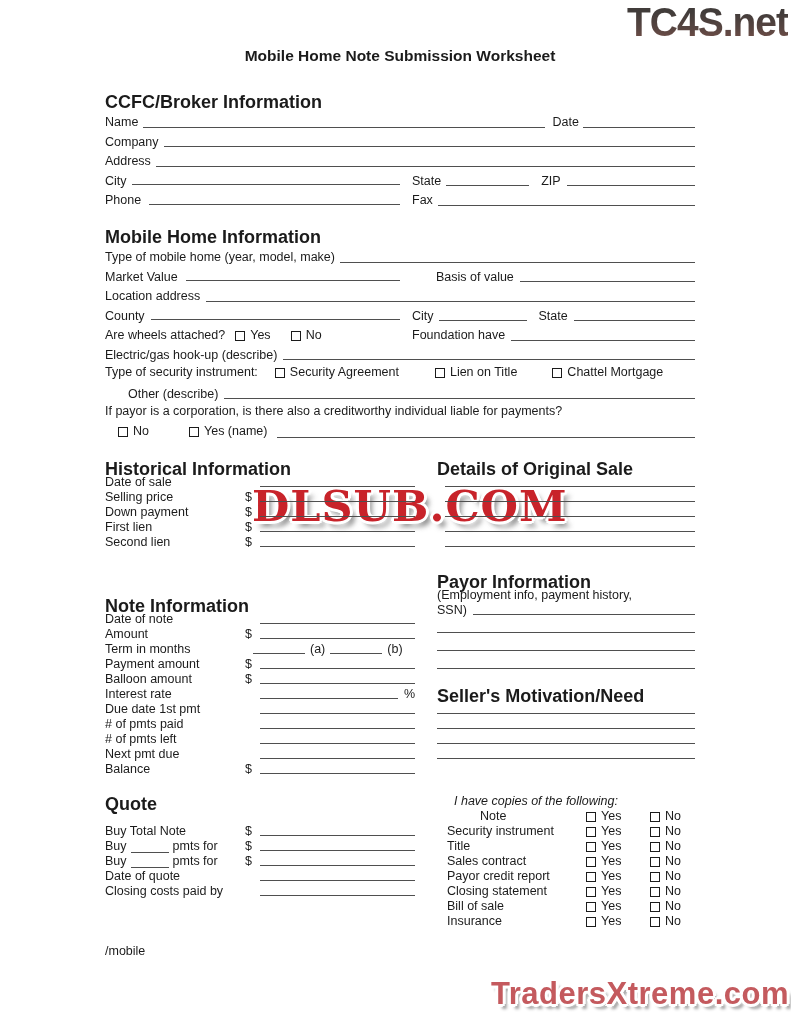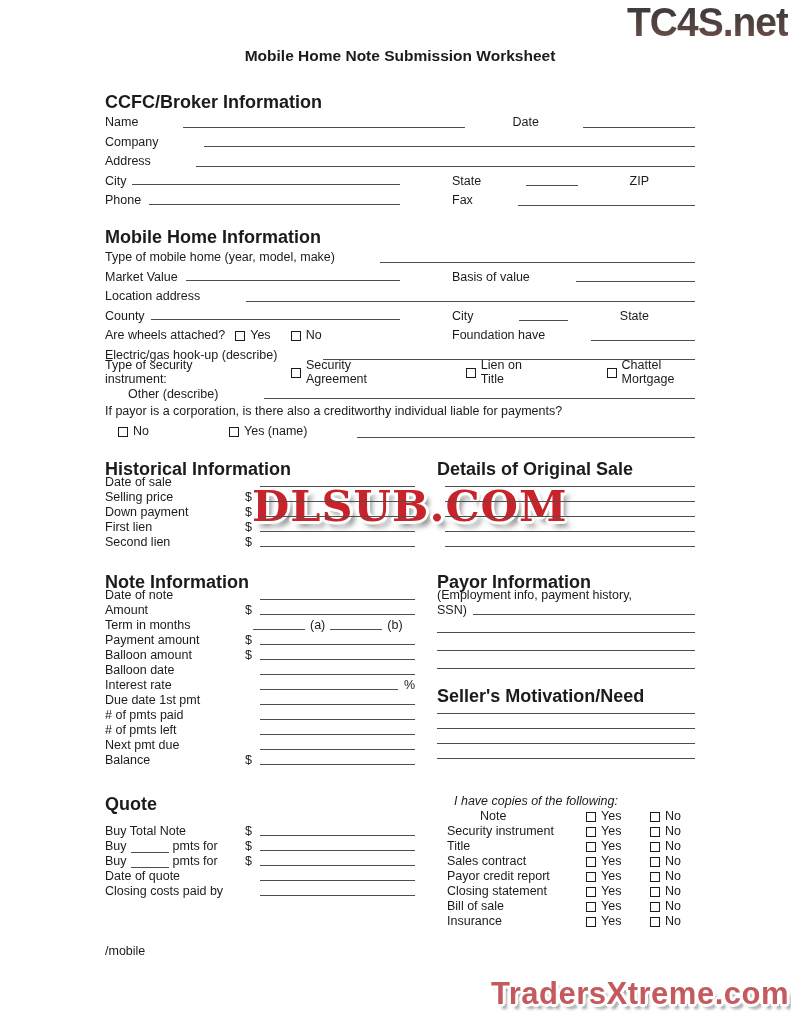--- a/index.html
+++ b/index.html
@@ -5,21 +5,21 @@
   html,body{margin:0;padding:0;background:#fff;}
   .page{
     position:relative;width:791px;height:1024px;background:#ffffff;
     font-family:"Liberation Sans", sans-serif;font-size:12.5px;color:#1b1b1b;
     overflow:hidden;line-height:1.15;
   }
   .heading{font-weight:bold;font-size:18px;}
   
   .ln{border-bottom:1px solid #4f4f4f;height:2px;align-self:flex-end;margin-bottom:3px;}
   .fill{flex:1 1 auto;}
-  .row{display:flex;align-items:flex-end;height:19.5px;gap:40px;}
+  .row{display:flex;align-items:flex-end;height:19.5px;}
   .row > span{padding-bottom:1px;}
   .row-s{display:flex;align-items:flex-end;height:15px;}
   .row-s > span{padding-bottom:1px;}
   .cb{width:8px;height:8px;border:1.4px solid #1b1b1b;display:inline-block;margin-right:5px;flex:0 0 auto;align-self:center;margin-top:2px;}
   .cbrow{display:flex;align-items:center;}
   .abs{position:absolute;}
   
   .sec{position:absolute;left:105px;width:590px;}
   .colL{position:absolute;left:105px;width:310px;}
   .colR{position:absolute;left:437px;width:258px;}
@@ -110,21 +110,21 @@
     <div class="heading" style="height:19px;">Mobile Home Information</div>
     <div class="row">
       <span>Type of mobile home (year, model, make)</span>
       <span class="ln fill" style="margin-left:5px;"></span>
     </div>
     <div class="row">
       <span class="subL">
         <span>Market Value</span>
         <span class="ln fill" style="margin-left:8px;"></span>
       </span>
-      <span style="margin-right:6px;">Basis of value</span>
+      <span style="margin-right:6px;margin-left:24px;">Basis of value</span>
       <span class="ln fill"></span>
     </div>
     <div class="row">
       <span>Location address</span>
       <span class="ln fill" style="margin-left:6px;"></span>
     </div>
     <div class="row">
       <span class="subL">
         <span>County</span>
         <span class="ln fill" style="margin-left:6px;"></span>
@@ -148,21 +148,21 @@
       </span>
       <span style="margin-right:6px;">Foundation have</span>
       <span class="ln fill"></span>
     </div>
     <div class="row">
       <span>Electric/gas hook-up (describe)</span>
       <span class="ln fill" style="margin-left:6px;"></span>
     </div>
     <div class="row" style="align-items:center;">
       <span>Type of security instrument:</span>
-      <span class="cbrow" style="margin-left:24px;">
+      <span class="cbrow" style="margin-left:17px;">
         <span class="cb"></span>
         <span>Security Agreement</span>
       </span>
       <span class="cbrow" style="margin-left:36px;">
         <span class="cb"></span>
         <span>Lien on Title</span>
       </span>
       <span class="cbrow" style="margin-left:35px;">
         <span class="cb"></span>
         <span>Chattel Mortgage</span>
@@ -229,21 +229,21 @@
         <span class="ln fill" style="margin-left:8px;"></span>
       </div>
     <div class="row-s">
         <span class="ln fill" style="margin-left:8px;"></span>
       </div>
     <div class="row-s">
         <span class="ln fill" style="margin-left:8px;"></span>
       </div>
   </div>
 
-  <div class="colL" style="top:572px;">
+  <div class="colL" style="top:596px;">
     <div class="heading" style="height:16px;">Note Information</div>
     <div class="row-s">
       <span class="lbl140">Date of note</span>
       <span class="dol"></span>
       <span class="ln fill"></span>
     </div>
     <div class="row-s">
       <span class="lbl140">Amount</span>
       <span class="dol">$</span>
       <span class="ln fill"></span>
@@ -259,25 +259,20 @@
       <span class="lbl140">Payment amount</span>
       <span class="dol">$</span>
       <span class="ln fill"></span>
     </div>
     <div class="row-s">
       <span class="lbl140">Balloon amount</span>
       <span class="dol">$</span>
       <span class="ln fill"></span>
     </div>
     <div class="row-s">
-      <span class="lbl140">Balloon date</span>
-      <span class="dol"></span>
-      <span class="ln fill"></span>
-    </div>
-    <div class="row-s">
       <span class="lbl140">Interest rate</span>
       <span class="dol"></span>
       <span class="ln fill"></span>
       <span style="margin-left:6px;">%</span>
     </div>
     <div class="row-s">
       <span class="lbl140">Due date 1st pmt</span>
       <span class="dol"></span>
       <span class="ln fill"></span>
     </div>

